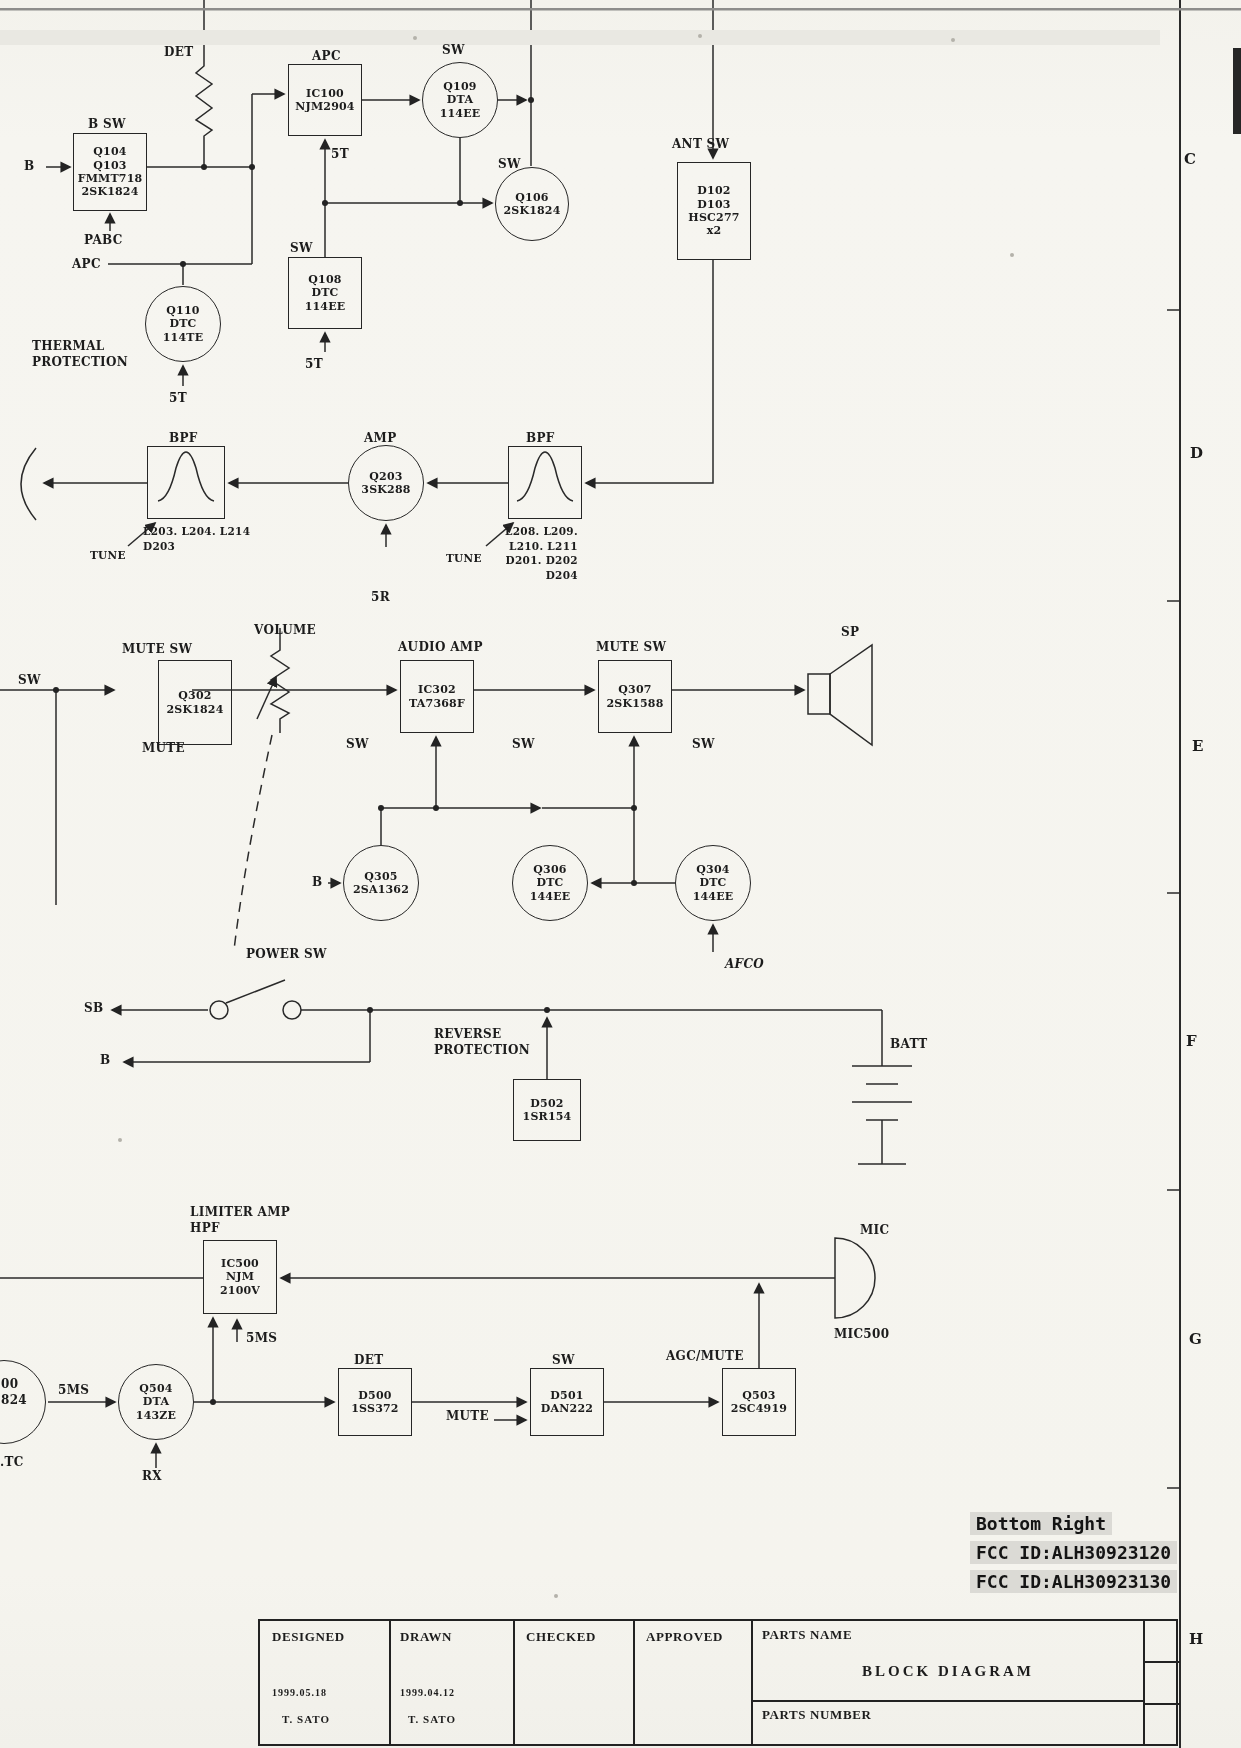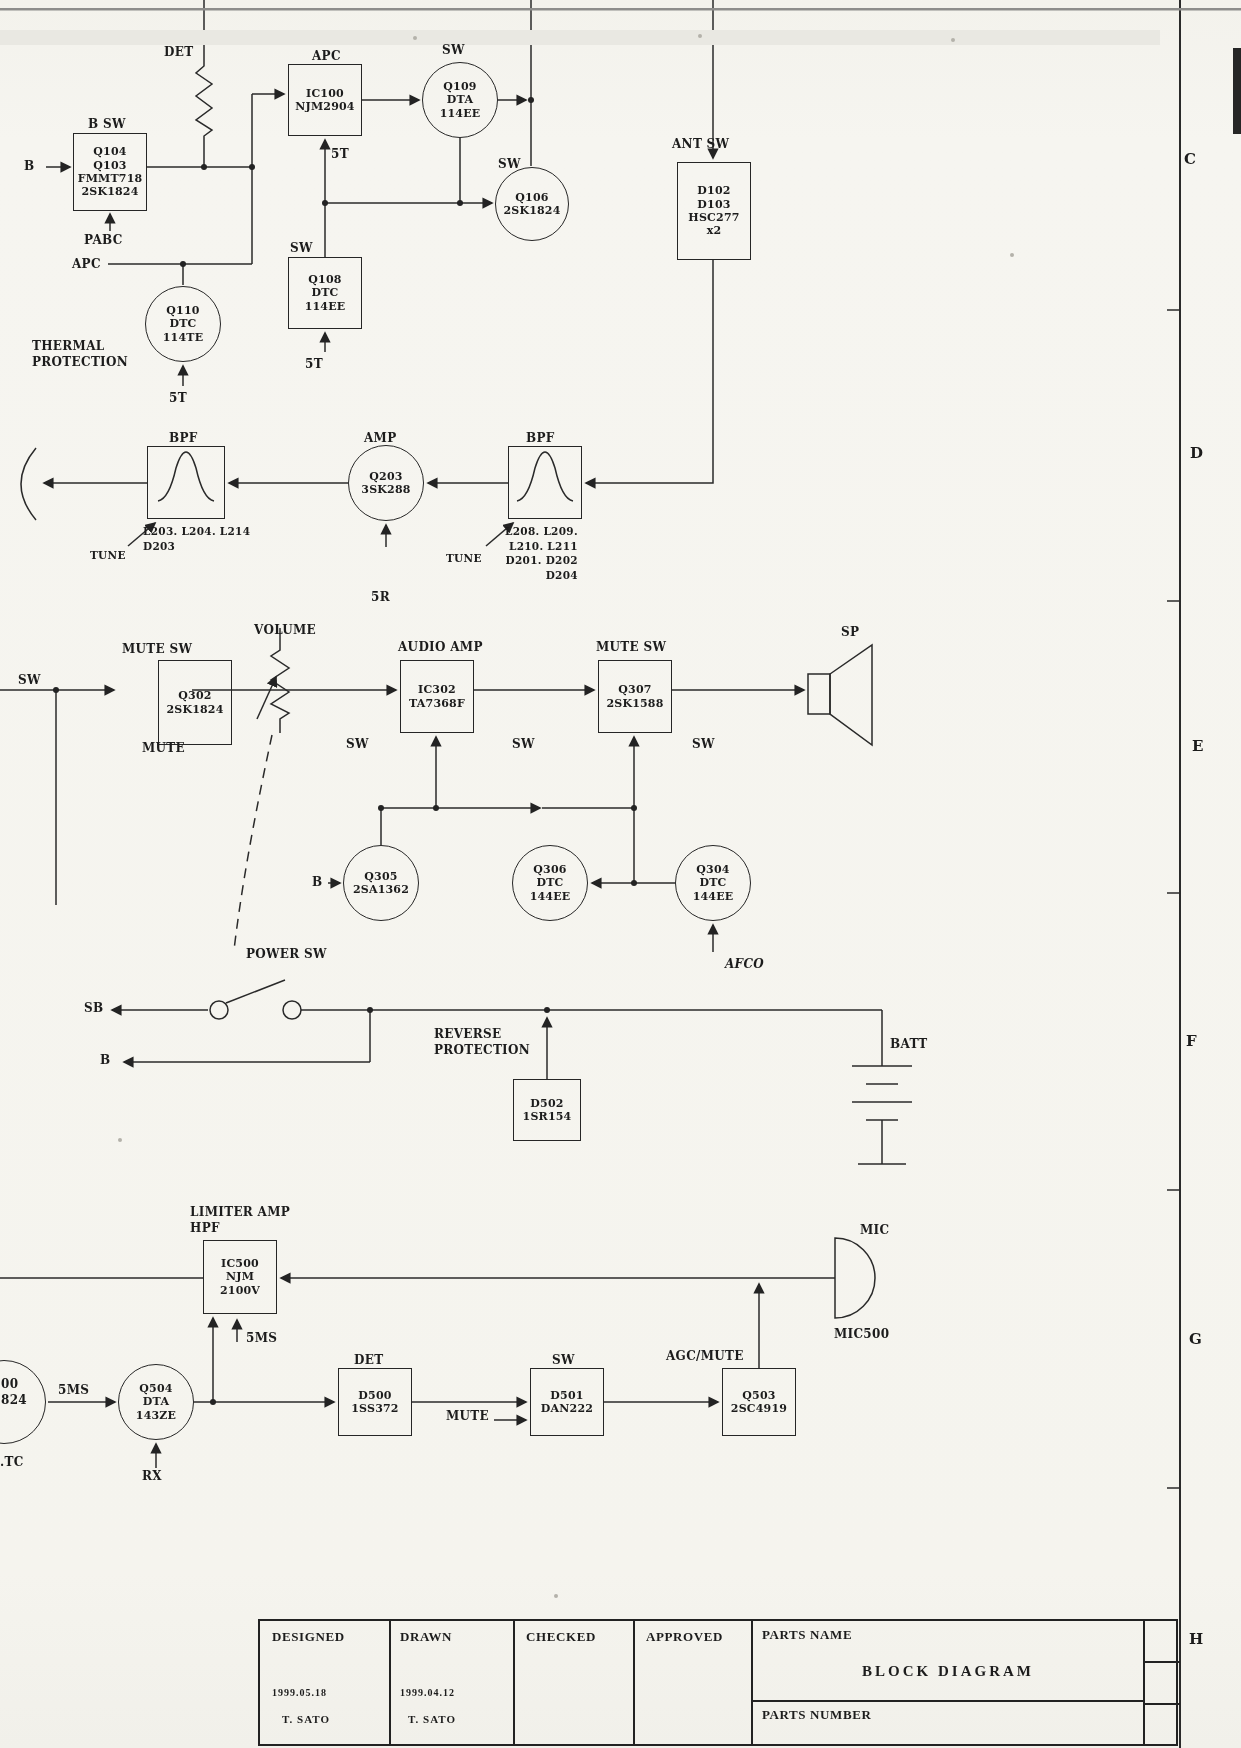--- a/index.html
+++ b/index.html
@@ -320,20 +320,25 @@
 824</div>
       <div class="lbl" style="left: 0px; top: 1454px;">.TC</div>
       <div class="rowletter" style="left: 1184px; top: 150px;">C</div>
       <div class="rowletter" style="left: 1190px; top: 444px;">D</div>
       <div class="rowletter" style="left: 1192px; top: 737px;">E</div>
       <div class="rowletter" style="left: 1186px; top: 1032px;">F</div>
       <div class="rowletter" style="left: 1189px; top: 1330px;">G</div>
       <div class="rowletter" style="left: 1189px; top: 1630px;">H</div>
     </div>
 
+  <div class="stamp">
+    <div><span>Bottom Right</span></div>
+    <div><span>FCC ID:ALH30923120</span></div>
+    <div><span>FCC ID:ALH30923130</span></div>
+  </div>
 
   <div class="tb">
     <div class="v" style="left:129px"></div>
     <div class="v" style="left:253px"></div>
     <div class="v" style="left:373px"></div>
     <div class="v" style="left:491px"></div>
     <div class="v" style="left:883px"></div>
     <div class="h" style="left:492px;width:392px;top:79px"></div>
     <div class="h" style="left:884px;width:36px;top:40px"></div>
     <div class="h" style="left:884px;width:36px;top:82px"></div>

